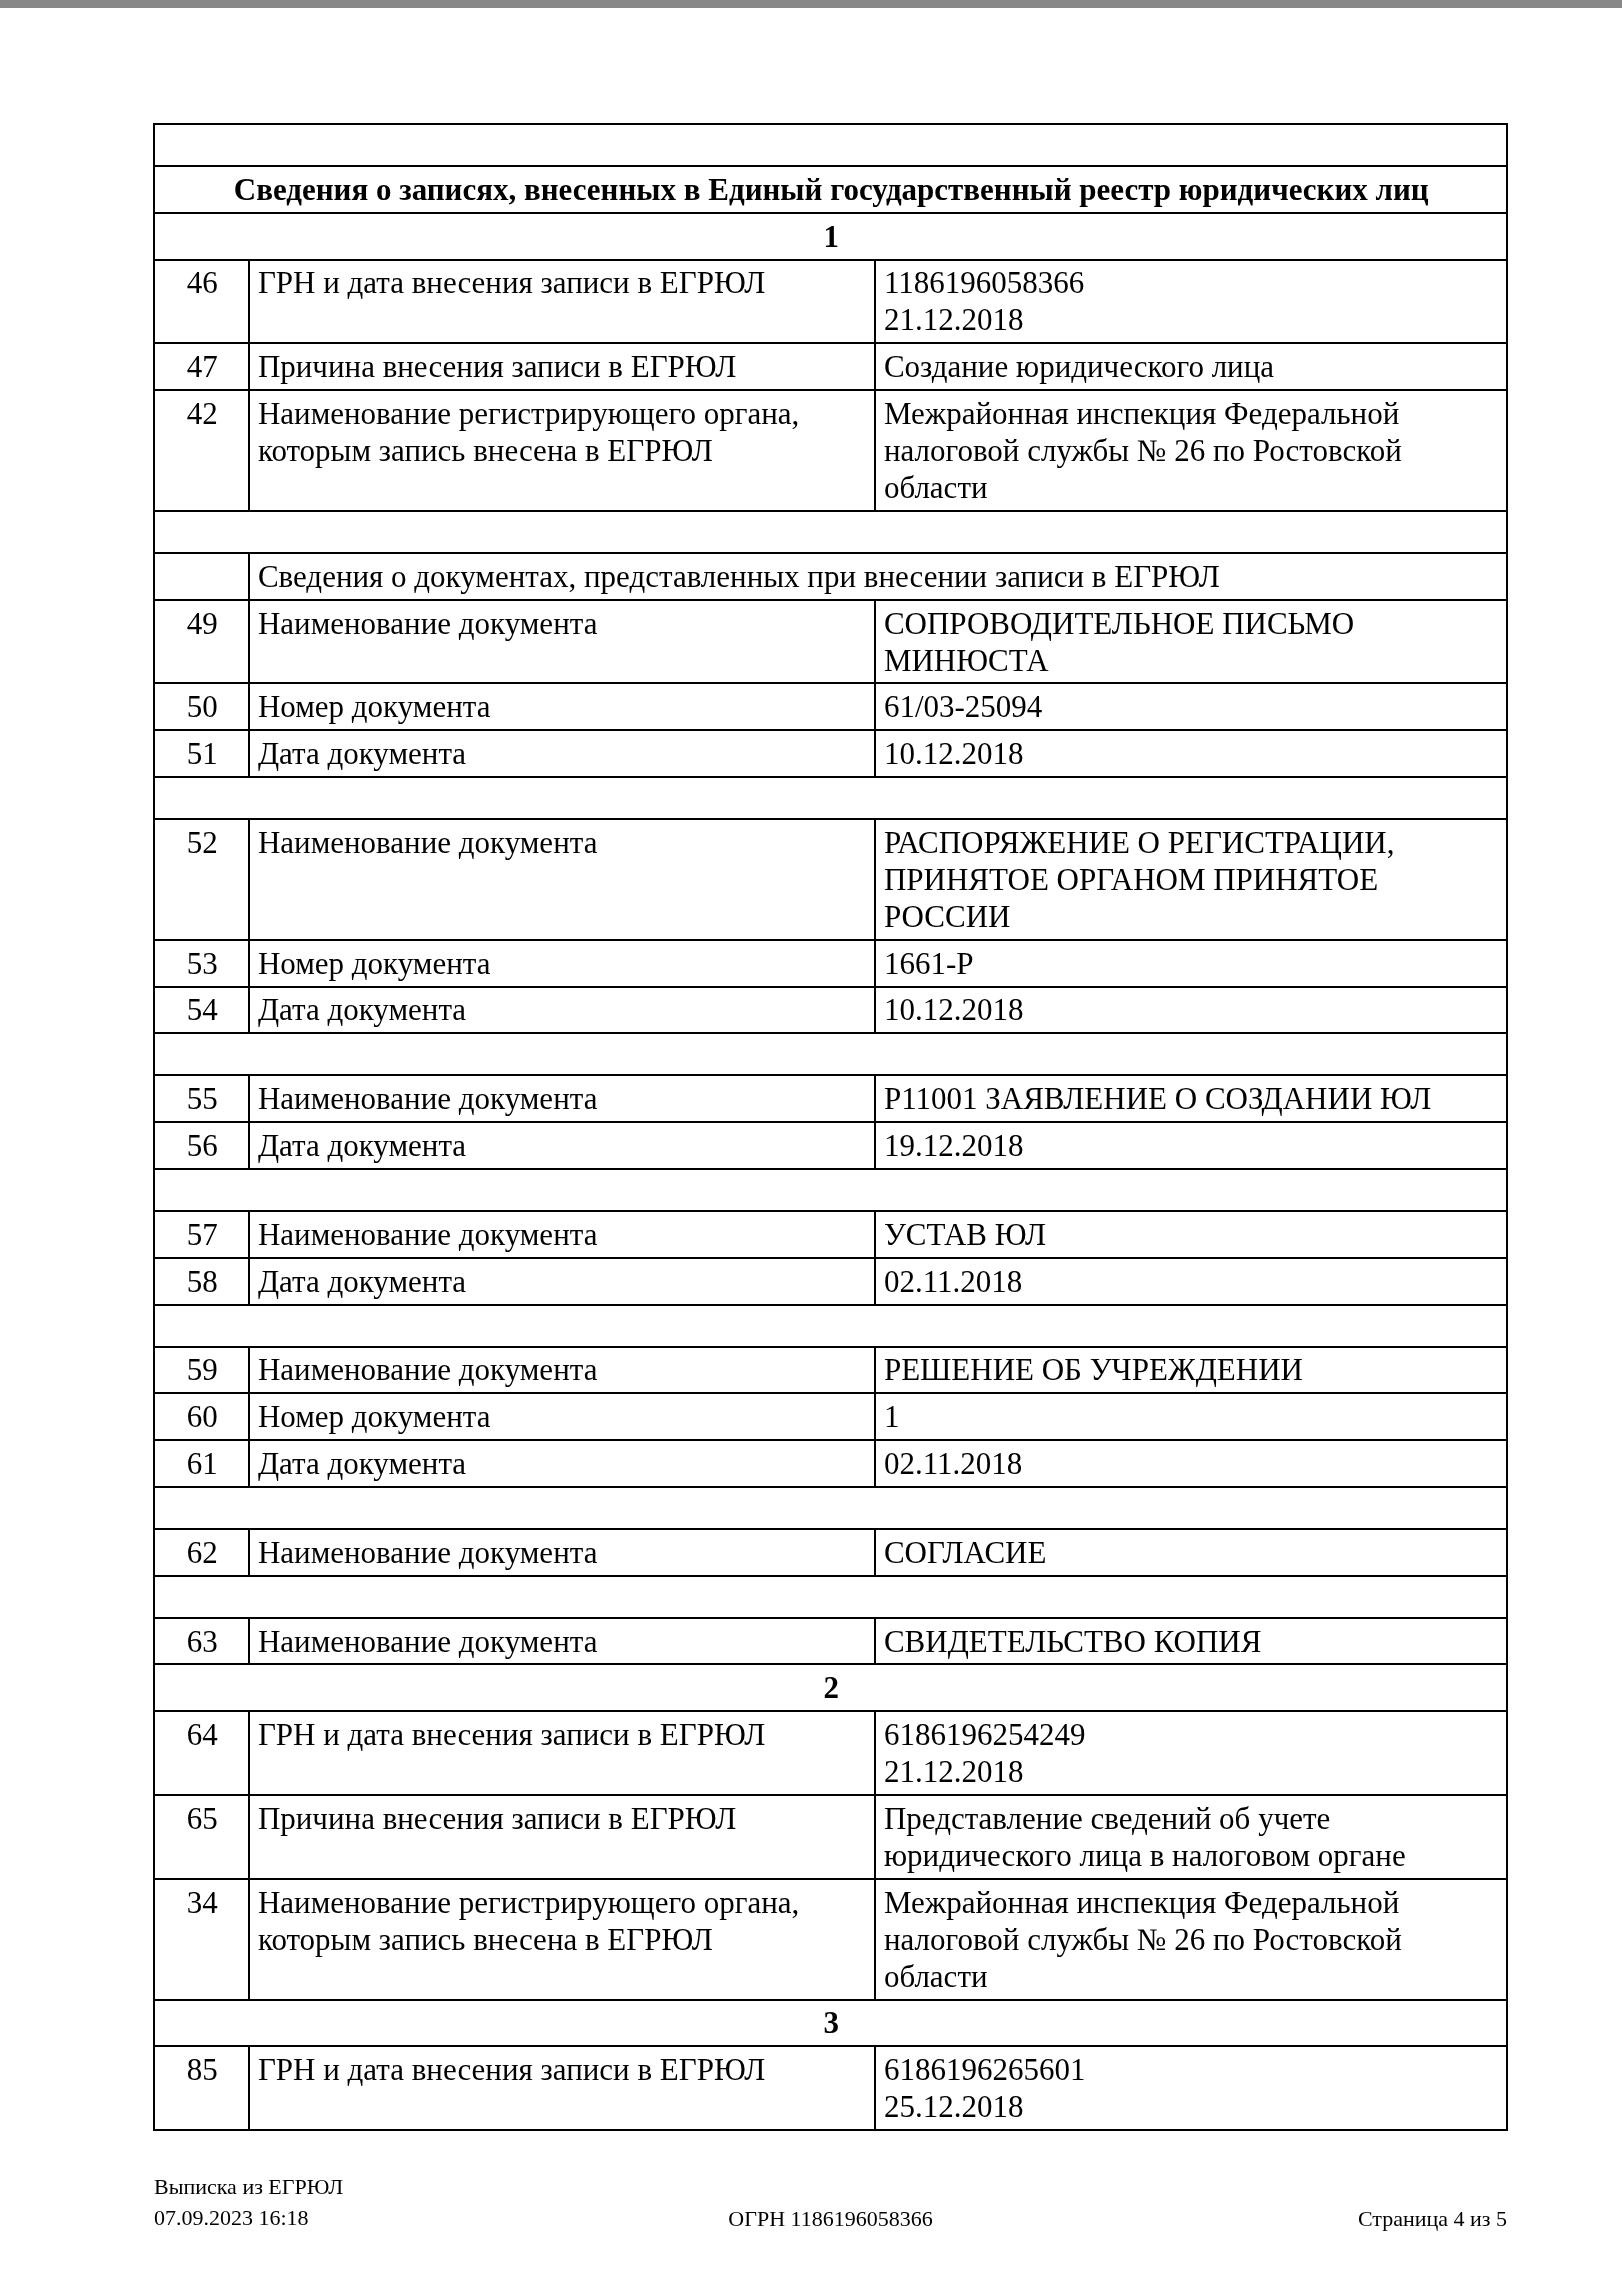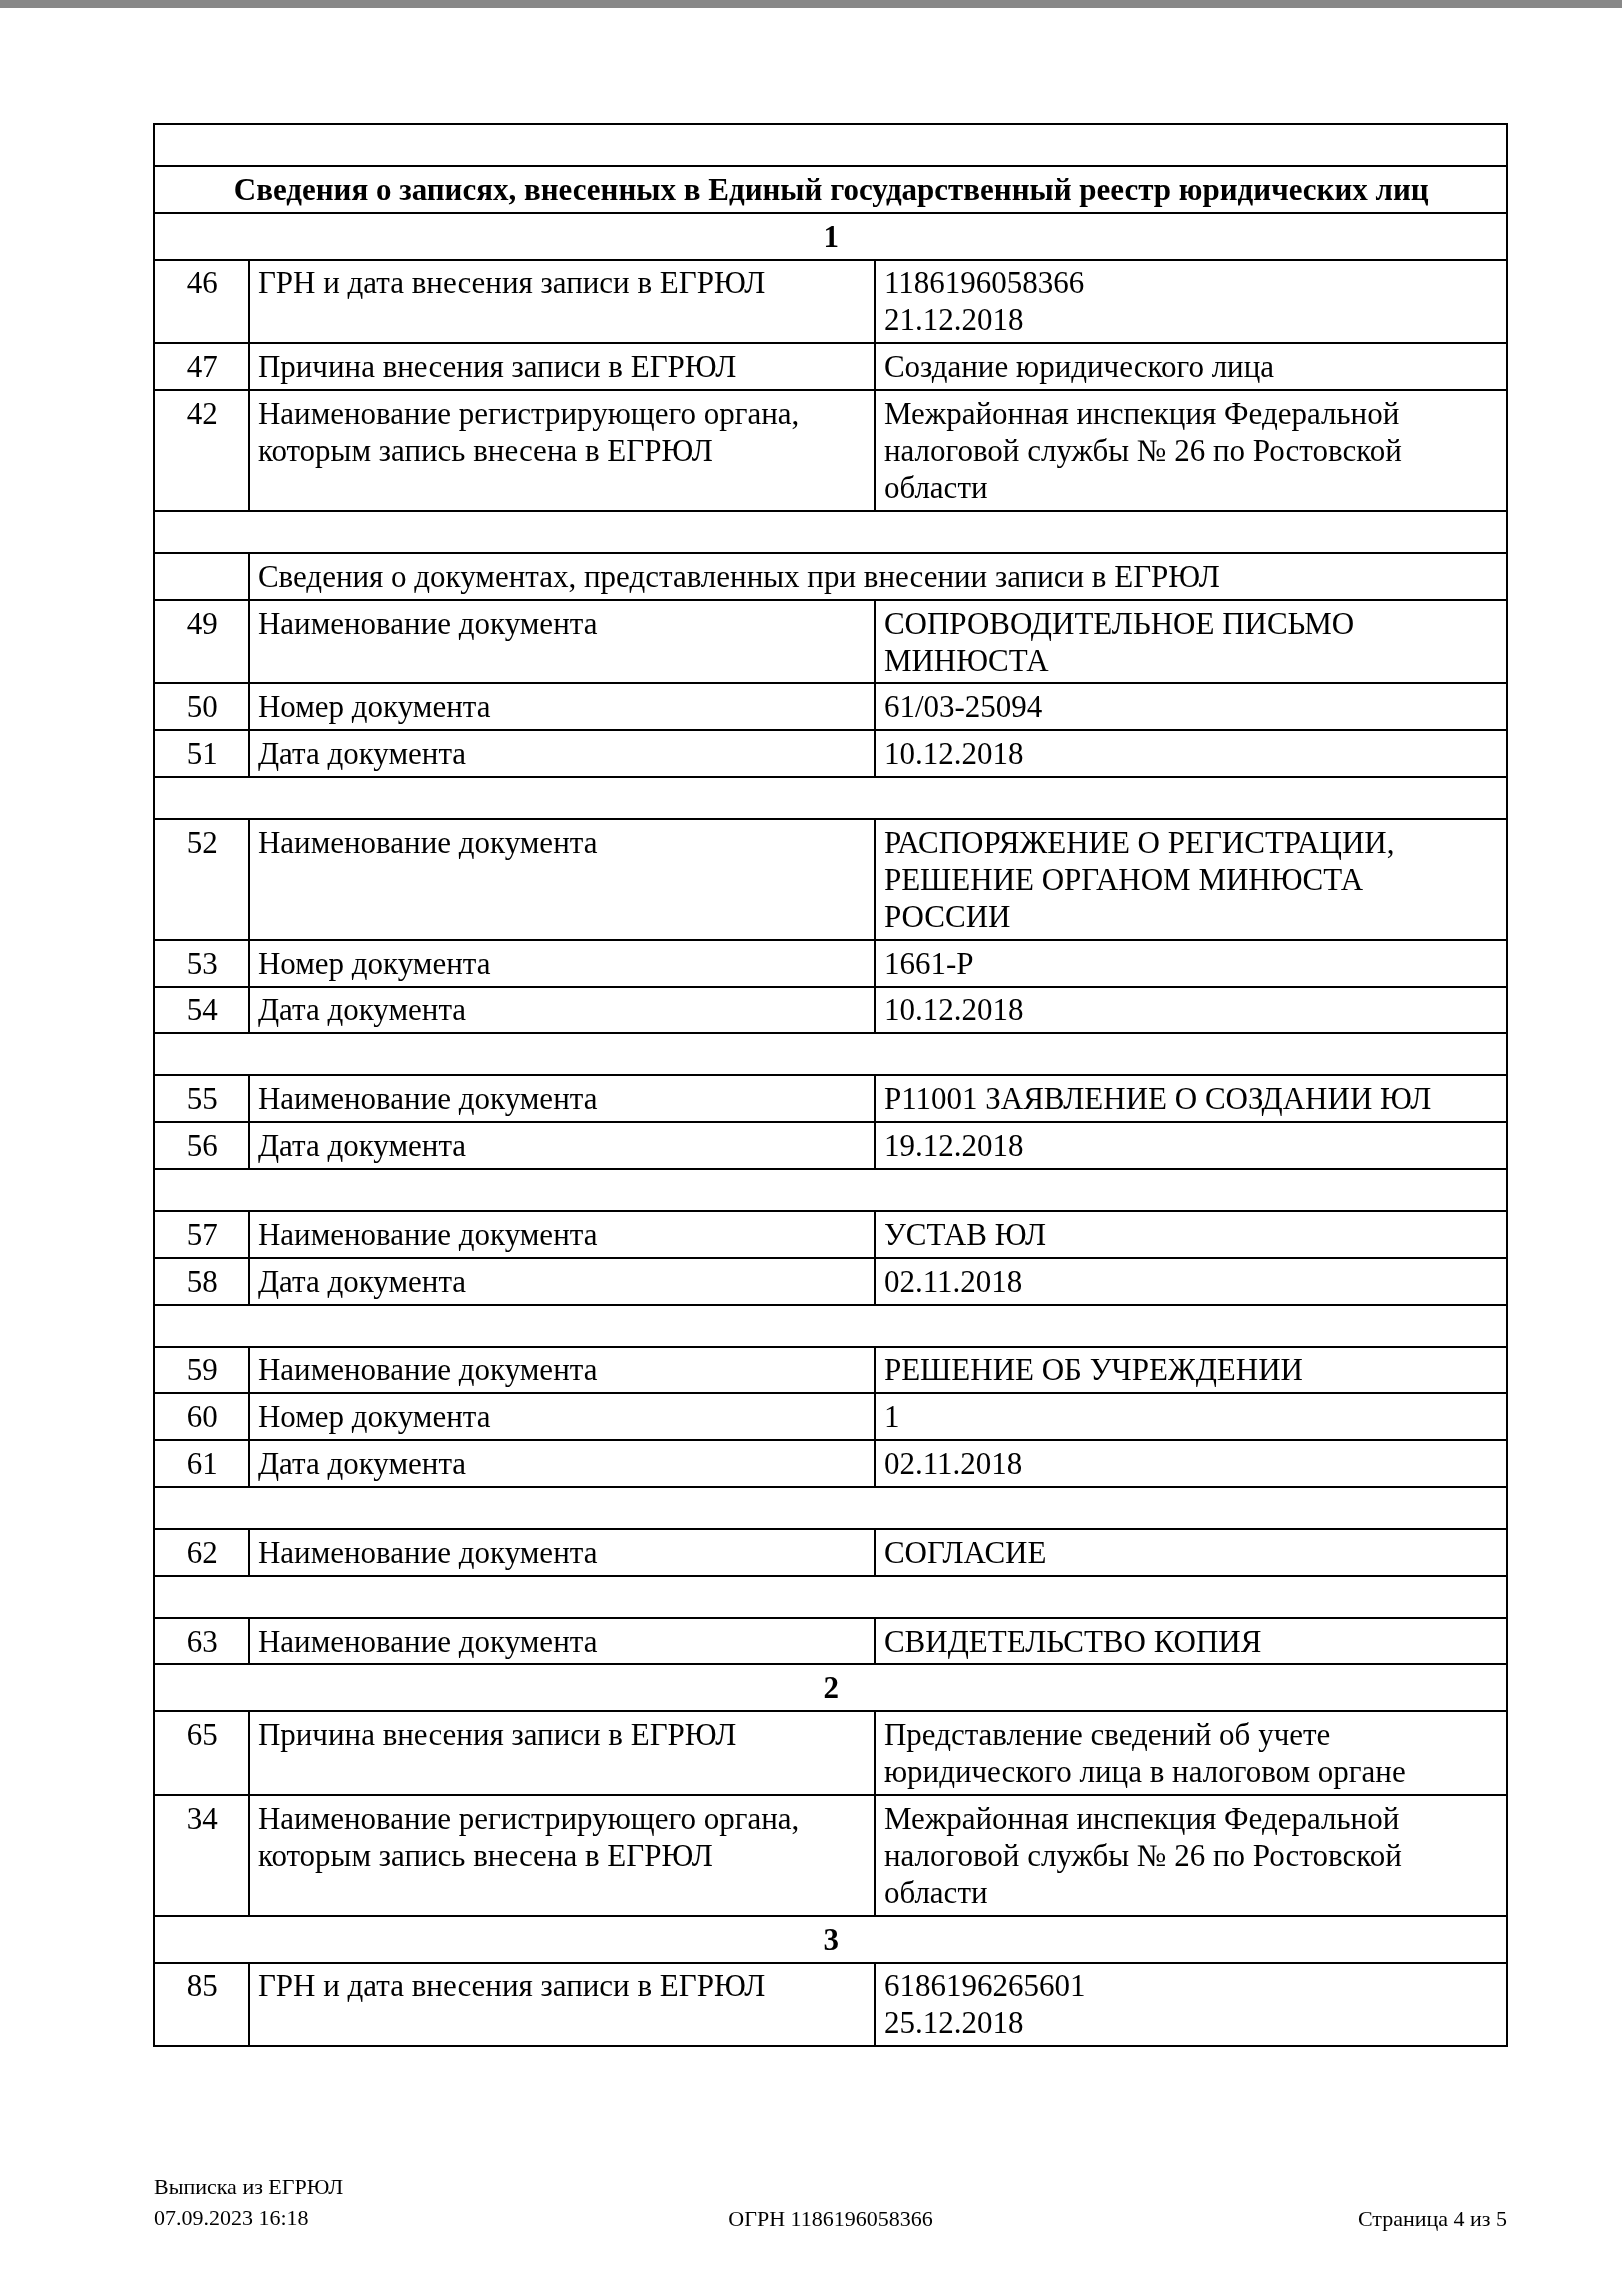--- a/index.html
+++ b/index.html
@@ -112,21 +112,21 @@
           <td class="cell label-cell">Дата документа</td>
           <td class="cell value-cell">10.12.2018</td>
         </tr>
         <tr class="spacer">
           <td class="cell spacer-cell" colspan="3"></td>
         </tr>
         <tr class="data h-3">
           <td class="cell num-cell">52</td>
           <td class="cell label-cell">Наименование документа</td>
           <td class="cell value-cell">РАСПОРЯЖЕНИЕ О РЕГИСТРАЦИИ,
-РЕШЕНИЕ ОРГАНОМ МИНЮСТА
+ПРИНЯТОЕ ОРГАНОМ ПРИНЯТОЕ
 РОССИИ</td>
         </tr>
         <tr class="data h-1">
           <td class="cell num-cell">53</td>
           <td class="cell label-cell">Номер документа</td>
           <td class="cell value-cell">1661-Р</td>
         </tr>
         <tr class="data h-1">
           <td class="cell num-cell">54</td>
           <td class="cell label-cell">Дата документа</td>
@@ -187,20 +187,26 @@
         <tr class="spacer">
           <td class="cell spacer-cell" colspan="3"></td>
         </tr>
         <tr class="data h-1">
           <td class="cell num-cell">63</td>
           <td class="cell label-cell">Наименование документа</td>
           <td class="cell value-cell">СВИДЕТЕЛЬСТВО КОПИЯ</td>
         </tr>
         <tr class="section">
           <td class="cell section-cell" colspan="3">2</td>
+        </tr>
+        <tr class="data h-2">
+          <td class="cell num-cell">64</td>
+          <td class="cell label-cell">ГРН и дата внесения записи в ЕГРЮЛ</td>
+          <td class="cell value-cell">6186196254249
+21.12.2018</td>
         </tr>
         <tr class="data h-2">
           <td class="cell num-cell">65</td>
           <td class="cell label-cell">Причина внесения записи в ЕГРЮЛ</td>
           <td class="cell value-cell">Представление сведений об учете
 юридического лица в налоговом органе</td>
         </tr>
         <tr class="data h-3">
           <td class="cell num-cell">34</td>
           <td class="cell label-cell">Наименование регистрирующего органа,

